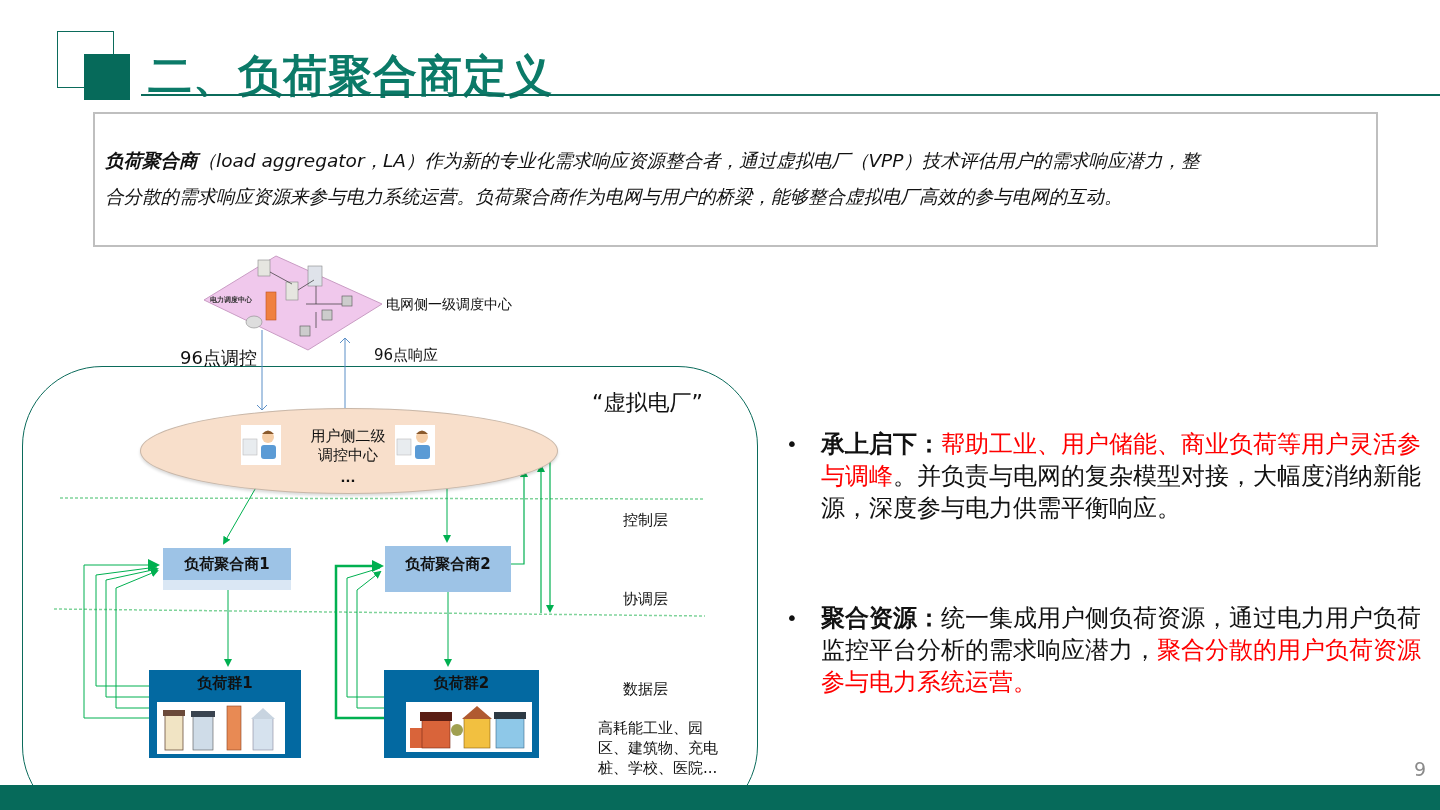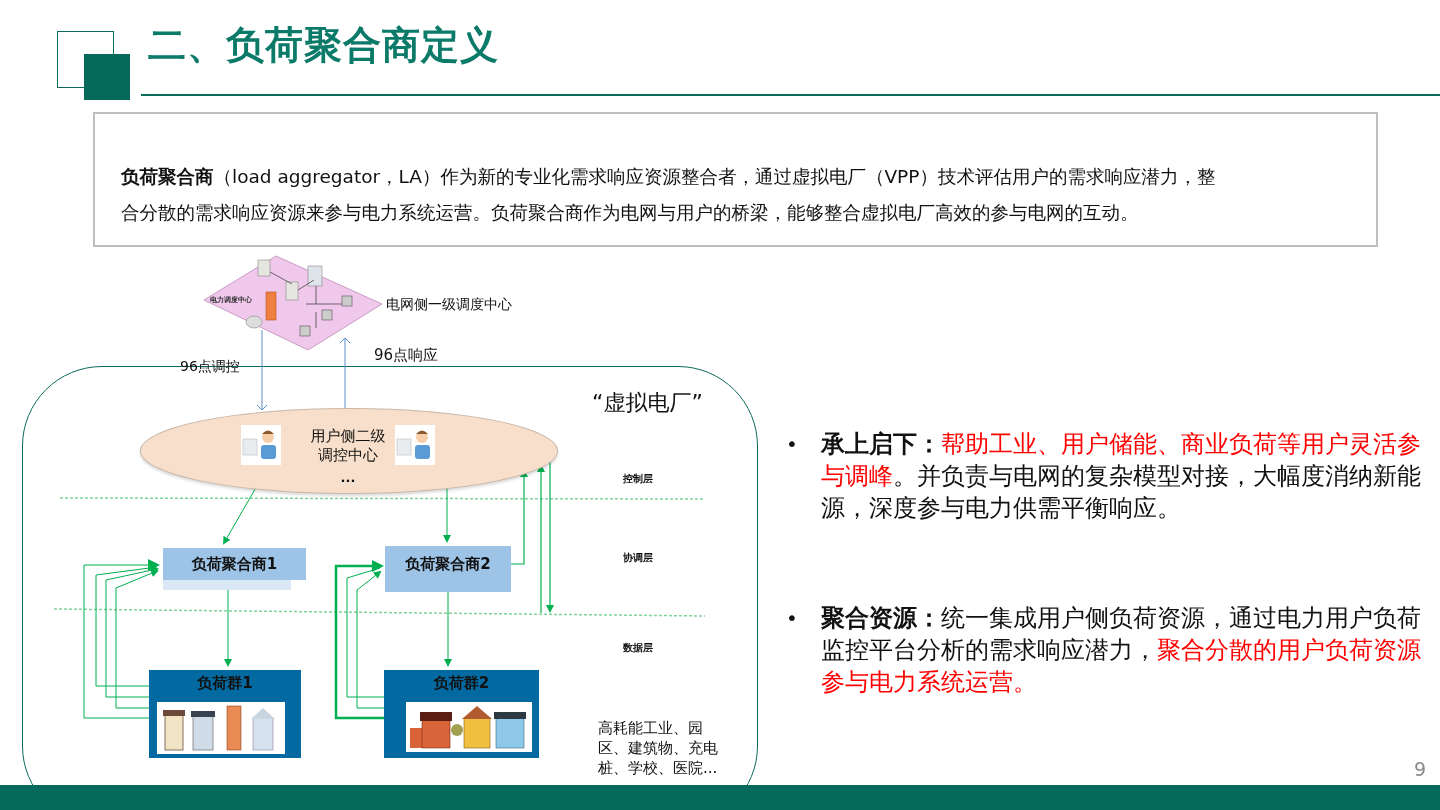--- a/index.html
+++ b/index.html
@@ -1,48 +1,48 @@
 <!DOCTYPE html>
 <html><head>
 <meta charset="utf-8">
 <style>
   html,body{margin:0;padding:0;}
   body{width:1440px;height:810px;position:relative;overflow:hidden;background:#ffffff;font-family:"DejaVu Sans","Liberation Sans",sans-serif;color:#111;}
   .abs{position:absolute;}
   
   .deco-outline{left:57px;top:31px;width:57px;height:57px;border:1.5px solid #0b6b5b;box-sizing:border-box;}
   .deco-fill{left:84px;top:54px;width:46px;height:46px;background:#066a5a;}
-  .title{left:148px;top:20px;font-size:38px;font-weight:bold;color:#0b7a68;letter-spacing:1px;white-space:nowrap;line-height:50px;}
+  .title{left:148px;top:51px;font-size:44px;font-weight:bold;color:#0b7a68;letter-spacing:1px;white-space:nowrap;line-height:50px;}
   .title-rule{left:141px;top:94px;width:1299px;height:2px;background:#0b6b5b;}
   
   .defbox{left:93px;top:112px;width:1285px;height:135px;border:2px solid #bfbfbf;box-sizing:border-box;background:#fff;}
-  .defbox p{margin:16px;position:absolute;left:10px;font-size:18.5px;line-height:22px;white-space:nowrap;color:#111;}
+  .defbox p{margin:0;position:absolute;left:10px;font-size:18.5px;line-height:22px;white-space:nowrap;color:#111;font-style:italic;}
   .defbox .l1{top:36px;}
   .defbox .l2{top:72px;}
   .bold{font-weight:bold;}
   
   .vpp-frame{left:22px;top:366px;width:736px;height:460px;border:1.5px solid #0b6b5b;border-radius:80px;box-sizing:border-box;}
   .dispatch-img{left:196px;top:252px;width:190px;height:100px;}
   .lbl{font-size:16px;white-space:nowrap;color:#111;}
   .lbl-grid{left:386px;top:296px;font-size:14px;}
-  .lbl-96a{left:180px;top:358px;font-size:14px;}
+  .lbl-96a{left:180px;top:346px;font-size:18px;}
   .lbl-96b{left:374px;top:346px;font-size:15px;}
   .lbl-vpp{left:592px;top:388px;font-size:22px;}
   .ellipse{left:140px;top:408px;width:418px;height:86px;border-radius:50%;background:#f8dfcb;border:1px solid #c9b7a8;box-sizing:border-box;box-shadow:0 2px 3px rgba(0,0,0,0.15);}
   .agent{width:40px;height:40px;background:#fff;}
   .agent-l{left:241px;top:425px;}
   .agent-r{left:395px;top:425px;}
   .ctrl-center{left:300px;top:427px;width:96px;text-align:center;font-weight:normal;font-size:15px;line-height:19px;}
   .ctrl-dots{left:330px;top:470px;width:36px;text-align:center;font-weight:bold;font-size:13px;}
-  .layer{font-weight:bold;font-size:10px;}
+  .layer{font-weight:normal;font-size:15px;margin-top:39px;}
   .layer-ctrl{left:623px;top:472px;}
   .layer-coord{left:623px;top:551px;}
   .layer-data{left:623px;top:641px;}
   .agg{height:32px;background:#9dc3e6;font-weight:bold;font-size:15px;text-align:center;line-height:32px;}
-  .agg1{left:163px;top:548px;width:143px;}
+  .agg1{left:163px;top:548px;width:128px;}
   .agg1-shadow{left:163px;top:580px;width:128px;height:10px;background:#dae7f4;}
   .agg2{left:385px;top:546px;width:126px;height:46px;line-height:36px;}
   .grp{background:#0369a1;width:152px;height:88px;}
   .grp1{left:149px;top:670px;}
   .grp2{left:384px;top:670px;width:155px;}
   .grp-title{position:absolute;left:0;right:0;top:4px;text-align:center;font-weight:bold;font-size:15px;}
   .grp-img{position:absolute;left:8px;top:32px;width:128px;height:52px;background:#fff;}
   .grp2 .grp-img{left:22px;top:32px;width:126px;height:50px;}
   .res-note{left:598px;top:718px;width:120px;font-size:15px;line-height:20px;white-space:normal;}
   svg.wires{position:absolute;left:0;top:0;}

